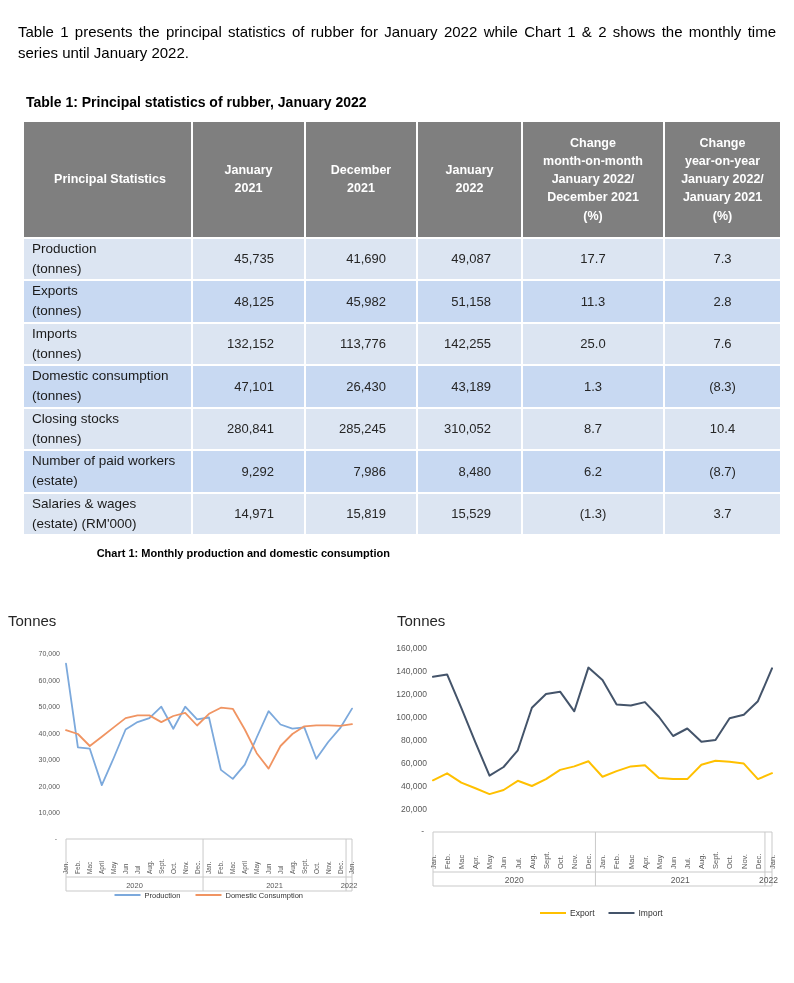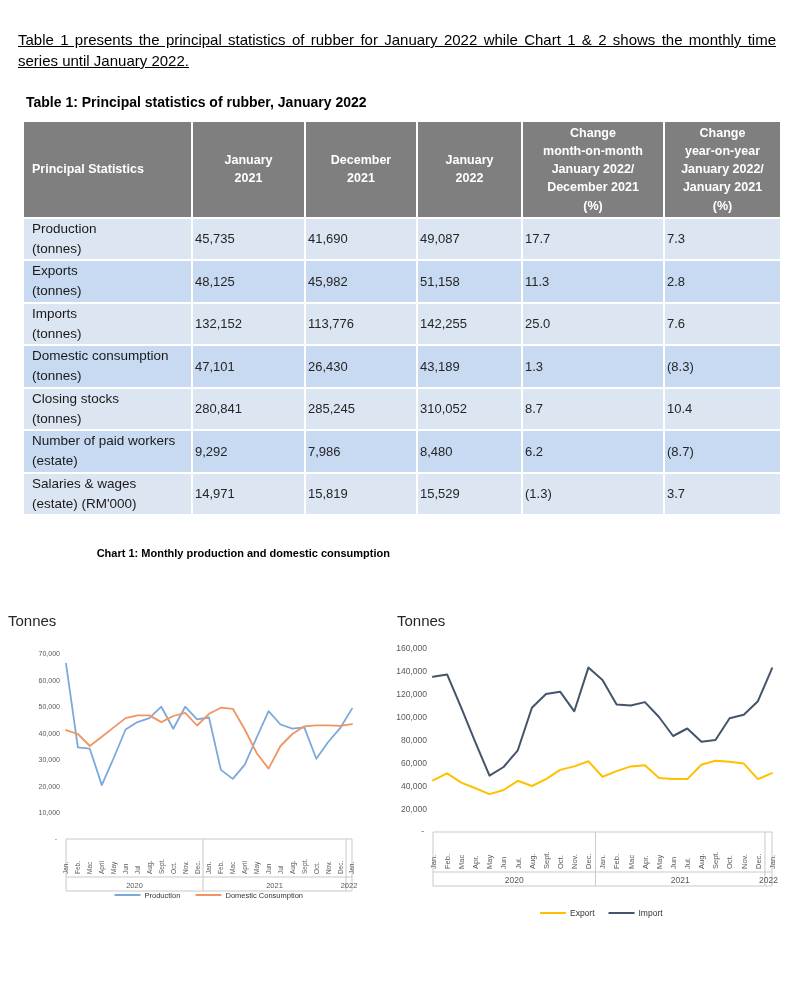--- a/index.html
+++ b/index.html
@@ -1,44 +1,44 @@
 <!DOCTYPE html>
 <html><head>
 <meta charset="utf-8">
 <style>
   html,body{margin:0;padding:0;}
   body{
     width:794px;height:983px;position:relative;background:#ffffff;
     font-family:"Liberation Sans",sans-serif;color:#000;overflow:hidden;
   }
   .intro{
-    position:absolute;left:18px;top:30px;width:758px;
-    font-size:15px;line-height:1.38;text-align:justify;color:#000;text-decoration:underline;
+    position:absolute;left:18px;top:22px;width:758px;
+    font-size:15px;line-height:1.38;text-align:justify;color:#000;
   }
   .table-title{
     position:absolute;left:26px;top:94px;font-size:14px;font-weight:bold;color:#000;
   }
   table.stats{
     position:absolute;left:22px;top:120px;width:760px;
     border-collapse:separate;border-spacing:2px;table-layout:fixed;
   }
   table.stats th{
     background:#7F7F7F;color:#fff;font-size:12.5px;font-weight:bold;
-    text-align:center;vertical-align:middle;height:90px;padding:2px 3px;
+    text-align:center;vertical-align:middle;height:90px;padding:12px 3px;
   }
   table.stats th div{line-height:1.45;}
-  table.stats th.col0{text-align:left;padding-left:8px;margin-left:14px;}
+  table.stats th.col0{text-align:center;padding-left:8px;margin-left:14px;}
   table.stats td{
     background:#DCE5F2;font-size:13px;color:#262626;height:38px;padding:0 2px;
     vertical-align:middle;
   }
   table.stats tr.alt td{background:#C8D9F2;}
   table.stats td.label{font-size:13.5px;color:#1a1a1a;padding-left:8px;line-height:1.5;}
-  table.stats td.num{text-align:left;padding-right:30px;}
-  table.stats td.pct{}
+  table.stats td.num{text-align:right;padding-right:30px;}
+  table.stats td.pct{text-align:center;}
   .chart-block{position:absolute;top:546px;}
   #chart0{left:0;width:390px;height:400px;}
   #chart1{left:395px;width:399px;height:400px;}
   .chart-title{font-size:11px;font-weight:bold;text-align:right;line-height:1.3;color:#000;}
   #chart0 .chart-title{margin-left:70px;width:320px;}
   #chart1 .chart-title{margin-left:36px;width:360px;}
   .tonnes{position:absolute;top:66px;left:8px;font-size:15px;color:#262626;}
   #chart1 .tonnes{left:2px;}
   .chart-block svg{position:absolute;top:74px;left:0;}
 </style>

